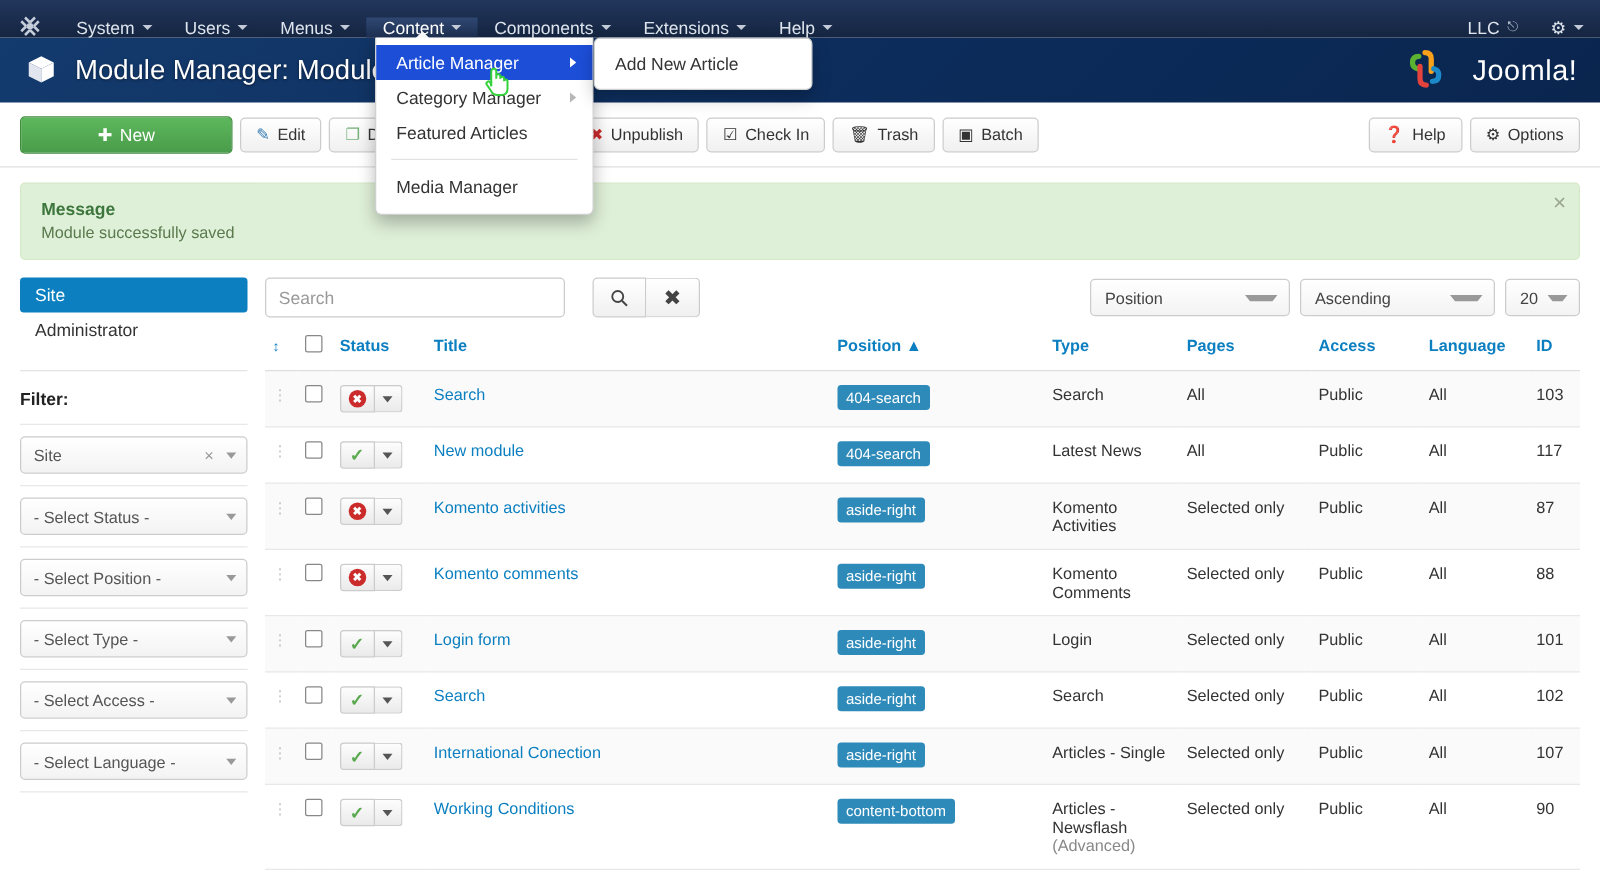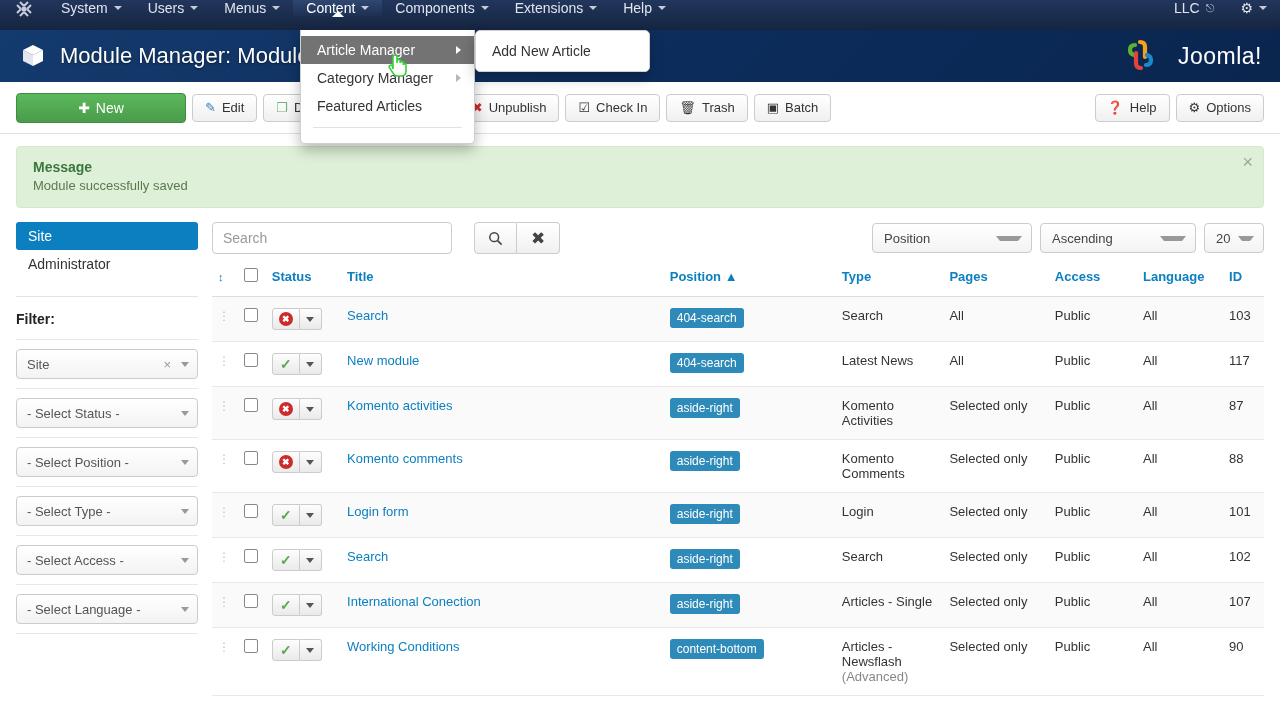--- a/index.html
+++ b/index.html
@@ -11,21 +11,21 @@
     background: #fff;
     overflow: hidden;
   }
 
   
   #admin-bar {
     height: 30px;
     background: #1a2c4e;
     background: linear-gradient(to bottom, #22365c 0%, #152541 100%);
     display: flex;
-    align-items: flex-start;
+    align-items: flex-end;
     position: relative;
     z-index: 60;
   }
   #admin-bar .brand-mark {
     width: 48px;
     display: flex; align-items: center; justify-content: center;
     color: #c5cddb;
   }
   .ab-item {
     display: flex; align-items: center;
@@ -80,21 +80,21 @@
     z-index: 80;
   }
   .cm-item {
     padding: 6px 16px;
     font-size: 14px;
     color: #333;
     cursor: pointer;
     position: relative;
     white-space: nowrap;
   }
-  .cm-item.highlight { background: #737373; color: #fff; }
+  .cm-item.highlight { background: #1d4ed8; color: #fff; }
   .cm-item .submenu-arrow {
     position: absolute; right: 13px; top: 50%;
     transform: translateY(-50%);
     border-top: 4px solid transparent;
     border-bottom: 4px solid transparent;
     border-left: 5px solid #fff;
   }
   .cm-item.has-sub-muted .submenu-arrow { border-left-color: #b8b8b8; }
   .cm-sep { height: 1px; background: #e2e2e2; margin: 7px 12px; }
 
@@ -419,20 +419,23 @@
     <span class="submenu-arrow"></span>
   </div>
   <div class="cm-item has-sub-muted">
     <span>Category Manager</span>
     <span class="submenu-arrow"></span>
   </div>
   <div class="cm-item">
     <span>Featured Articles</span>
   </div>
   <div class="cm-sep"></div>
+  <div class="cm-item">
+    <span>Media Manager</span>
+  </div>
 </div>
 
 <div id="content-submenu">
   <div class="cm-item">
     <span>Add New Article</span>
   </div>
 </div>
 
 <div id="cursor-hand">
   <svg width="22" height="26" viewBox="0 0 22 26">

